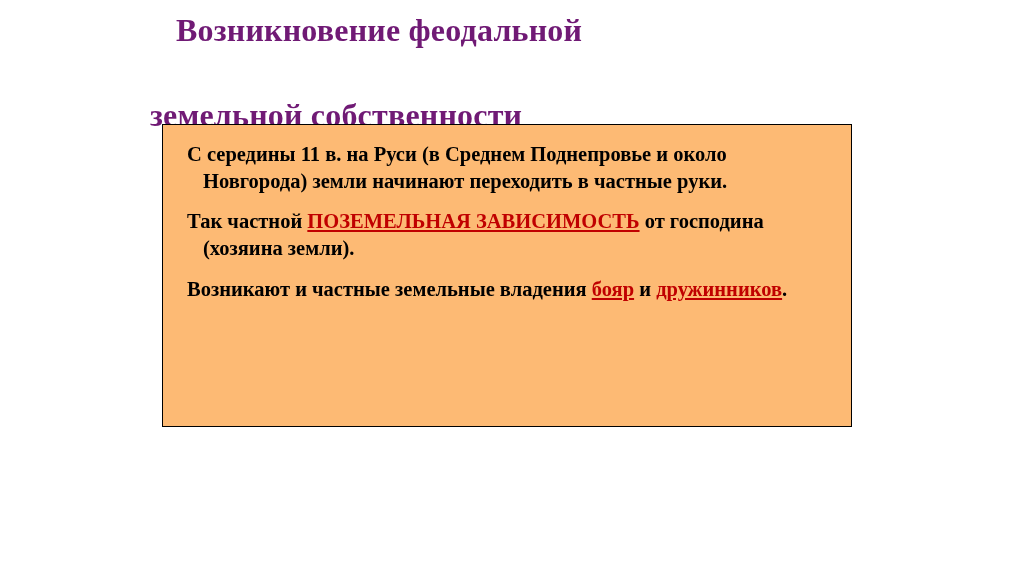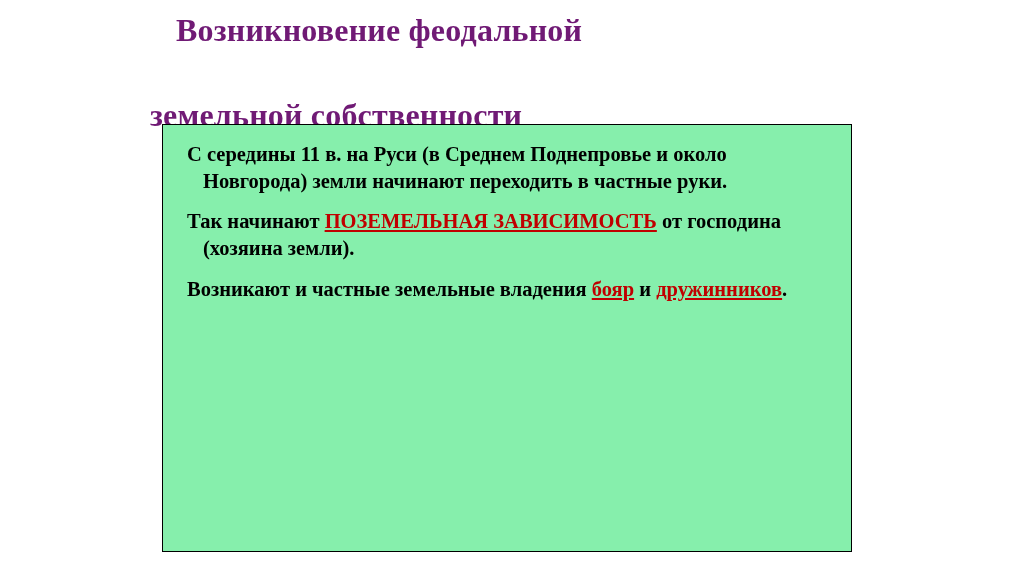--- a/index.html
+++ b/index.html
@@ -38,25 +38,25 @@
   .slide-title .line2 {
     display: block;
     padding-left: 0px;
     margin-top: 44px;
   }
   .content-box {
     position: absolute;
     left: 162px;
     top: 124px;
     width: 690px;
-    height: 428px;
+    height: 303px;
     border: 1.6px solid #000000;
     box-sizing: border-box;
     padding: 16px 16px 18px 14px;
-    background: #86efac;
+    background: #fdba74;
   }
   .para {
     font-family: "Liberation Serif", serif;
     font-weight: bold;
     font-size: 20.5px;
     line-height: 1.3;
     color: #000000;
     margin: 0 0 14px 0;
     padding-left: 26px;
     text-indent: -16px;
@@ -85,21 +85,21 @@
   </div>
 
   <div class="content-box">
 
     <p class="para">
       <span class="plain">С середины 11 в. на Руси (в Среднем Поднепровье и около Новгорода) земли начинают переходить в частные руки.</span>
     </p>
 
 
     <p class="para">
-      <span class="plain">Так начинают </span><span class="hl">ПОЗЕМЕЛЬНАЯ ЗАВИСИМОСТЬ</span><span class="plain"> от господина (хозяина земли).</span>
+      <span class="plain">Так частной </span><span class="hl">ПОЗЕМЕЛЬНАЯ ЗАВИСИМОСТЬ</span><span class="plain"> от господина (хозяина земли).</span>
     </p>
 
     <p class="para">
       <span class="plain">Возникают и частные земельные владения </span><span class="hl">бояр</span><span class="plain"> и </span><span class="hl">дружинников</span><span class="plain">.</span>
     </p>
 
   </div>
 
 </div>
 

